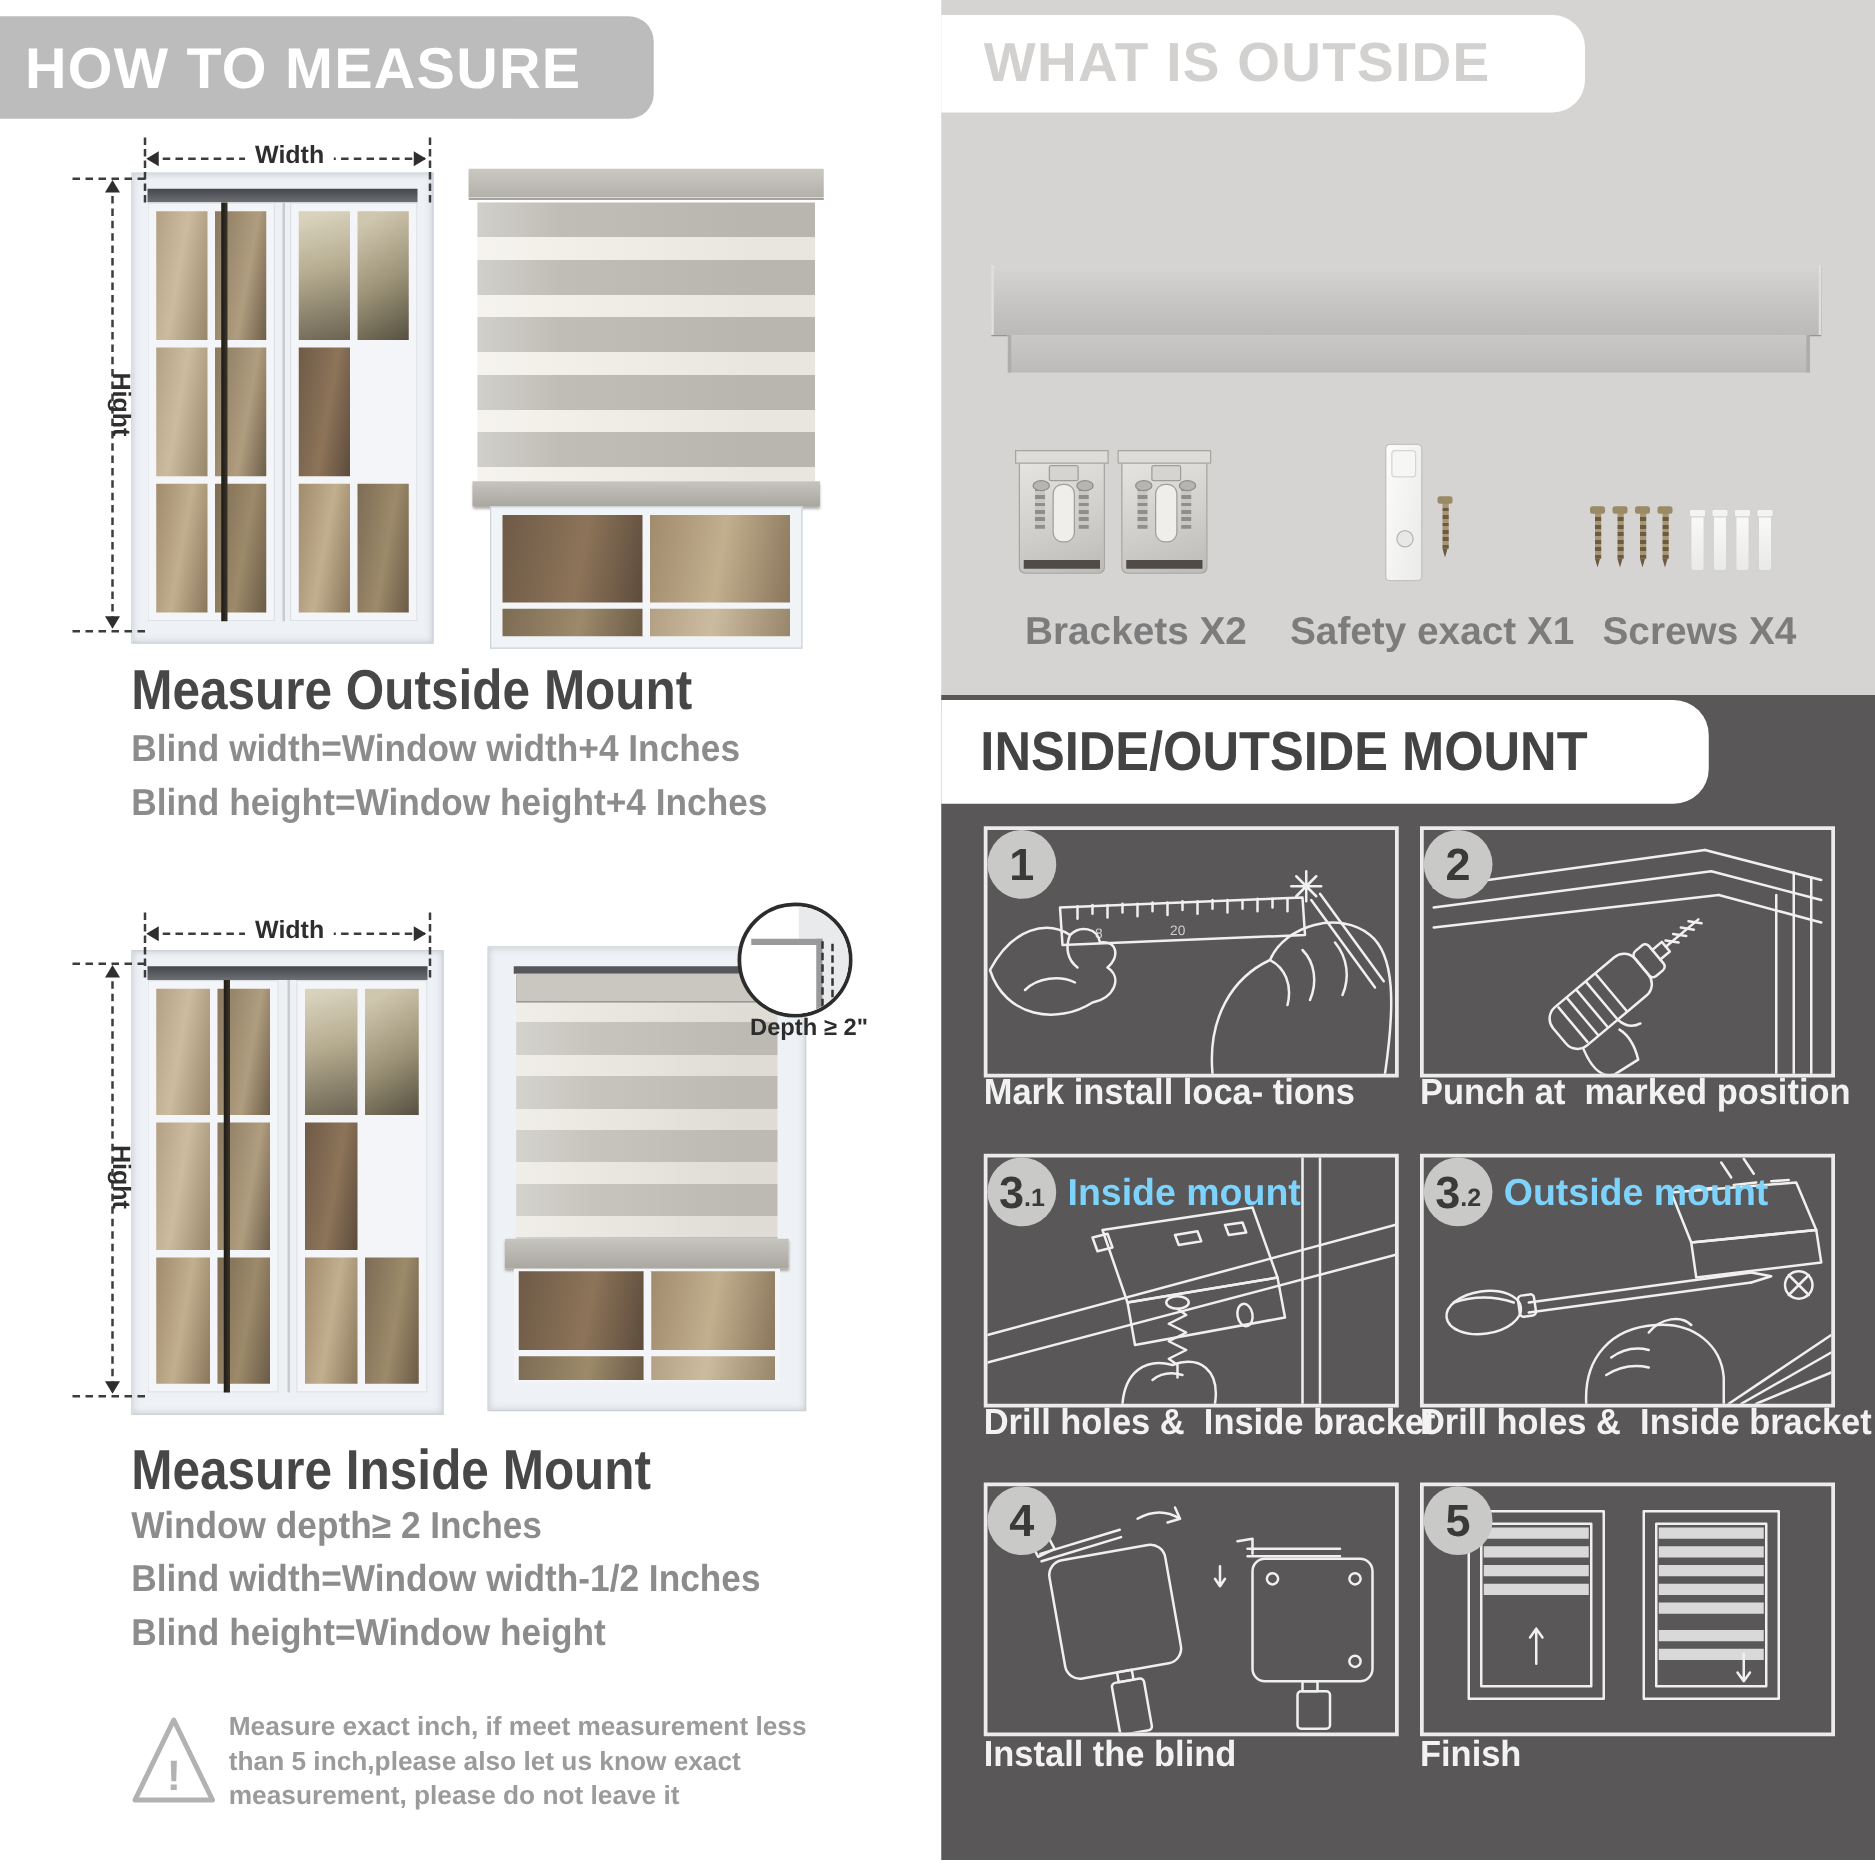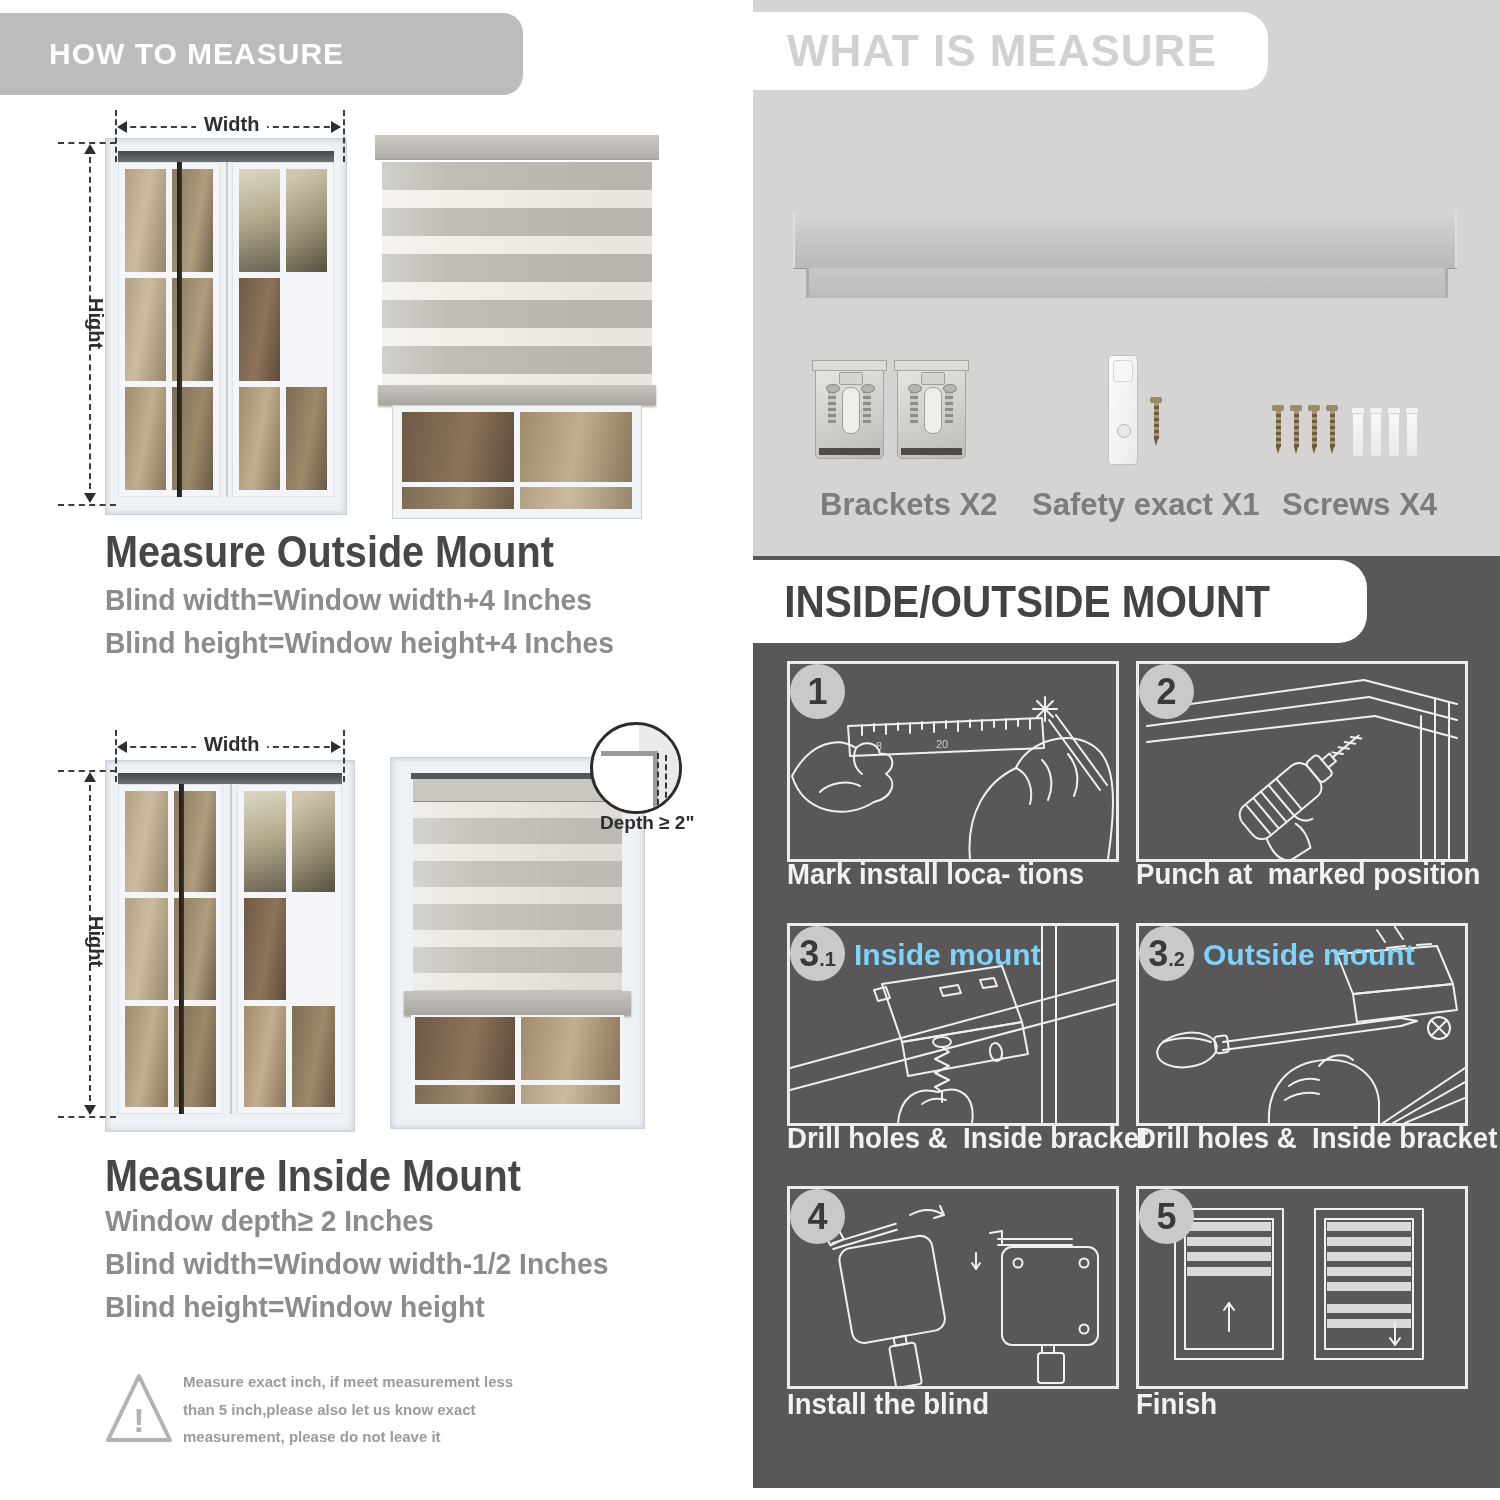--- a/index.html
+++ b/index.html
@@ -1,20 +1,20 @@
 <!DOCTYPE html>
 <html><head>
 <meta charset="utf-8">
 <style>
 html,body{margin:0;padding:0}
 #page{position:relative;width:1500px;height:1500px;background:#fff;font-family:"Liberation Sans",sans-serif;overflow:hidden}
 .abs{position:absolute}
 
 .hdr-left{left:0;top:13px;width:523px;height:82px;background:#bcbcbc;border-radius:0 20px 20px 0;display:flex;align-items:center}
-.hdr-left span{color:#fff;font-weight:700;font-size:30px;padding-left:49px;letter-spacing:1px}
+.hdr-left span{color:#fff;font-weight:700;font-size:46px;padding-left:20px;letter-spacing:1px}
 .panel-light{left:753px;top:0;width:747px;height:568px;background:#d5d4d2}
 .panel-dark{left:753px;top:556px;width:747px;height:932px;background:#595757}
 .hdr-right1{left:0;top:12px;width:515px;height:78px;background:#fff;border-radius:0 26px 26px 0;display:flex;align-items:center}
 .hdr-right1 span{color:#d2d1cf;font-weight:700;font-size:44px;padding-left:34px;letter-spacing:1px}
 .hdr-right2{left:0;top:4px;width:614px;height:83px;background:#fff;border-radius:0 28px 28px 0;display:flex;align-items:center}
 .hdr-right2 span{color:#434343;font-weight:700;font-size:44px;padding-left:34px;transform:scaleX(.92);transform-origin:0 50%;white-space:nowrap}
 
 .h2L{color:#474747;font-weight:700;font-size:45px;transform:scaleX(.88);transform-origin:0 50%;white-space:nowrap}
 .bodyL{color:#8c8c8c;font-weight:700;font-size:30px;transform:scaleX(.94);transform-origin:0 50%;white-space:nowrap}
 
@@ -48,21 +48,21 @@
 .b-head{position:absolute;background:linear-gradient(#cac8c2,#b2b0a8);box-shadow:0 2px 0 rgba(90,88,80,.55)}
 .b-fabric{position:absolute;background:repeating-linear-gradient(180deg,#bfbdb5 0px,#bfbdb5 28px,#f2efe8 28px,#f2efe8 46px)}
 .b-fabric:after{content:"";position:absolute;inset:0;background:linear-gradient(90deg,rgba(255,255,255,.28),rgba(255,255,255,0) 25%,rgba(0,0,0,.04) 85%)}
 .b-fabric2{position:absolute;background:repeating-linear-gradient(180deg,#ebe8e1 0px,#ebe8e1 17px,#c6c4bc 17px,#c6c4bc 43px)}
 .b-fabric2:after{content:"";position:absolute;inset:0;background:linear-gradient(90deg,rgba(255,255,255,.25),rgba(255,255,255,0) 30%,rgba(0,0,0,.05) 85%)}
 .b-rail{position:absolute;background:linear-gradient(#c6c4be,#a9a79f);box-shadow:0 2px 2px rgba(60,60,55,.4)}
 
 .winfrag{position:absolute;background:#f1f4f7;border:1px solid #ccd2d8}
 .frag-glass{position:absolute;display:grid;grid-template-columns:1fr 1fr;grid-template-rows:72% 1fr;gap:5px;background:#f3f5f8}
 
-.warnline{color:#9b9b9b;font-weight:700;font-size:15px;line-height:27.5px}
+.warnline{color:#9b9b9b;font-weight:700;font-size:21px;line-height:27.5px}
 
 .rail-main{left:793px;top:212px;width:664px;height:56px;background:linear-gradient(#d6d5d3,#c6c5c3 55%,#bbbab8);box-shadow:inset 2px 0 0 #e0dfdd,inset -2px 0 0 #e0dfdd,0 1px 0 #969593}
 .rail-val{left:806px;top:268px;width:642px;height:30px;background:linear-gradient(#c9c8c6,#bcbbb9);box-shadow:inset 3px 0 0 #aeadab,inset -3px 0 0 #aeadab}
 .titleR{color:#7c7c7c;font-weight:700;font-size:34px;white-space:nowrap}
 .itemlabel{color:#7c7c7c;font-weight:700;font-size:31px;white-space:nowrap}
 .bracket{position:absolute;width:67px;height:97px;background:linear-gradient(160deg,#e9e7e3,#d0cecA 60%,#bdbbb7);border:1px solid #a7a5a1;border-radius:5px}
 .bracket .lip{position:absolute;left:-4px;right:-4px;top:-1px;height:9px;background:#dedcd8;border:1px solid #a7a5a1}
 .bracket .tab{position:absolute;left:50%;margin-left:-11px;top:11px;width:22px;height:11px;background:#d6d4d0;border:1px solid #a09e9a;border-radius:2px}
 .bracket .slot{position:absolute;left:50%;margin-left:-8px;top:26px;width:16px;height:45px;background:#efeeea;border:1px solid #a09e9a;border-radius:8px}
 .bracket .scr{position:absolute;width:8px;height:33px;top:29px;background:repeating-linear-gradient(0deg,#908e8a 0 3px,#c9c7c3 3px 6px)}
@@ -237,21 +237,21 @@
     <text x="35" y="62" text-anchor="middle" font-size="34" font-weight="bold" fill="#b2b2b2">!</text>
   </svg>
   <div class="abs" style="left:183px;top:1368px">
     <div class="warnline">Measure exact inch, if meet measurement less</div>
     <div class="warnline">than 5 inch,please also let us know exact</div>
     <div class="warnline">measurement, please do not leave it</div>
   </div>
 
   <div class="abs panel-light">
     <div class="abs hdr-right1">
-      <span>WHAT IS MEASURE</span>
+      <span>WHAT IS OUTSIDE</span>
     </div>
   </div>
   <div class="abs rail-main"></div>
   <div class="abs rail-val"></div>
 
   <div class="bracket" style="left:815px;top:360px">
     <div class="lip"></div>
       <div class="tab"></div>
       <div class="slot"></div>
     <div class="scr" style="left:12px"></div>

